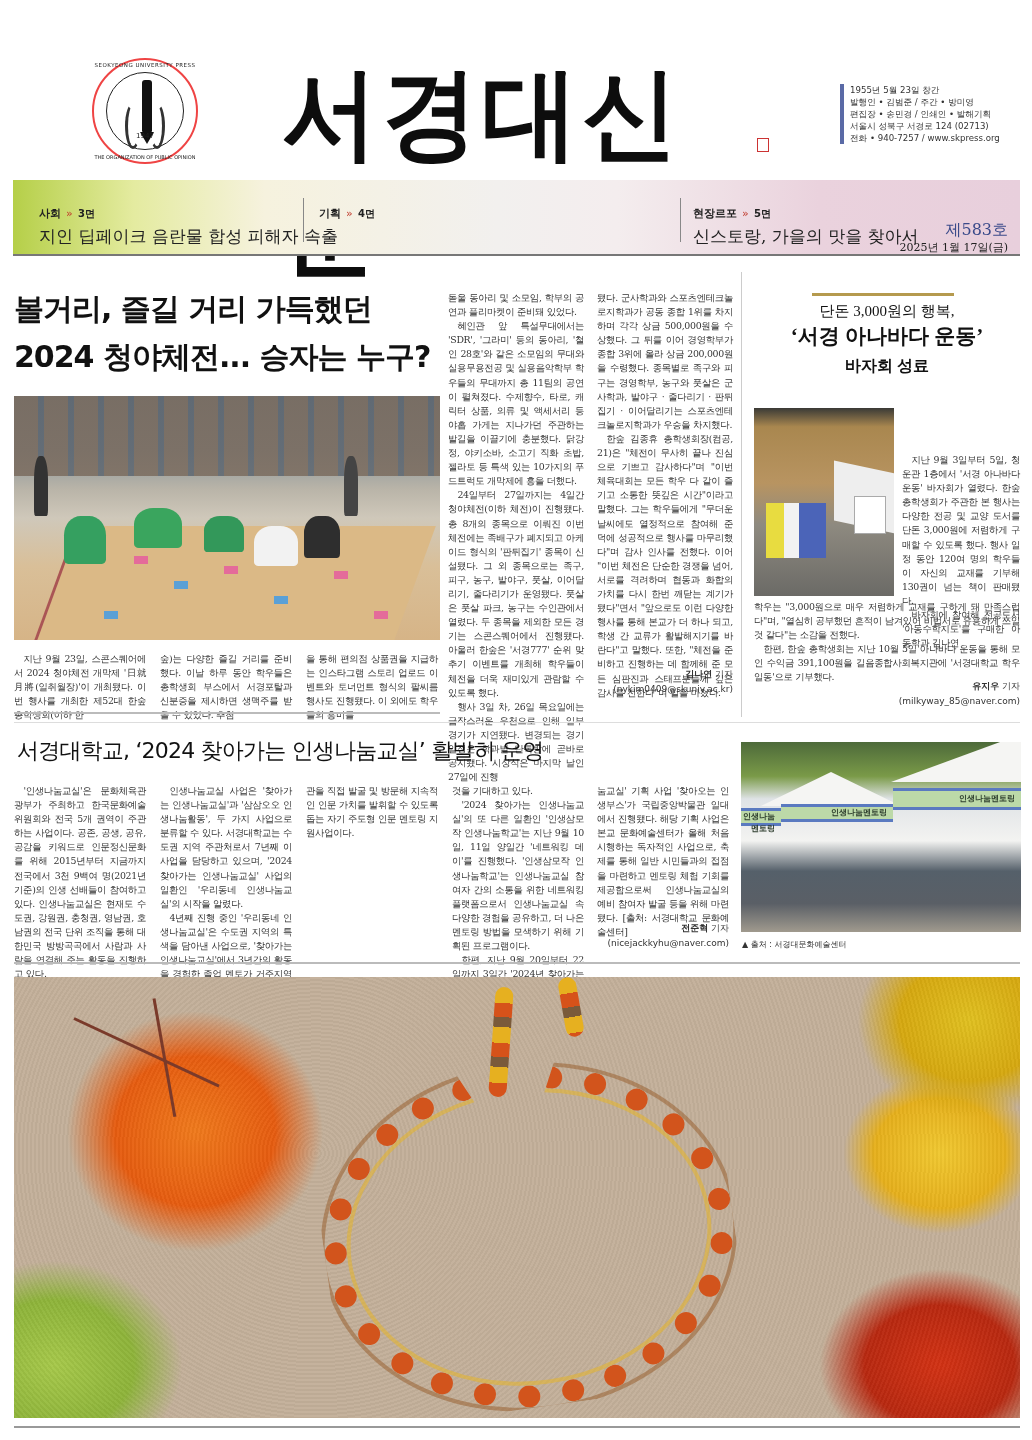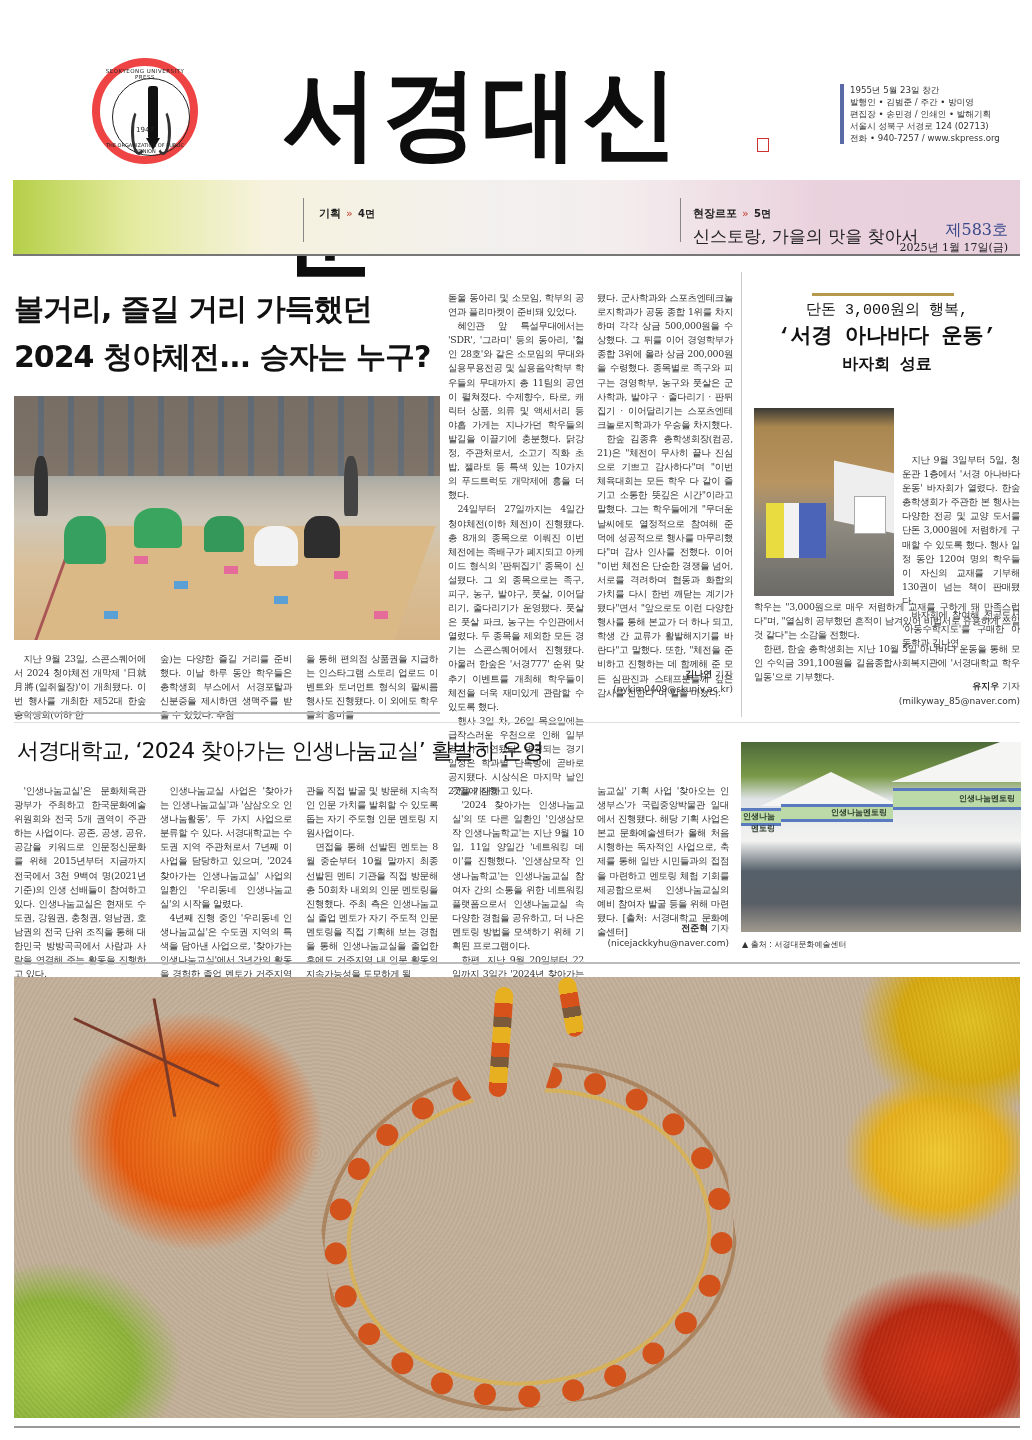--- a/index.html
+++ b/index.html
@@ -1,21 +1,21 @@
 <!DOCTYPE html>
 <html><head>
 <meta charset="utf-8">
 <style>
   * { box-sizing: border-box; margin: 0; padding: 0; }
   html, body { width: 1032px; height: 1440px; background: #ffffff; overflow: hidden; }
   body { font-family: "DejaVu Serif", "Liberation Serif", serif; color: #222; position: relative; }
 
   
   .masthead { position: absolute; left: 0; top: 0; width: 1032px; height: 178px; }
-  .seal { position: absolute; left: 92px; top: 58px; width: 106px; height: 106px; border-radius: 50%; border: 8px solid #ef4444; }
+  .seal { position: absolute; left: 92px; top: 58px; width: 106px; height: 106px; border-radius: 50%; border: 2px solid #ef4444; }
   .seal-inner { position: absolute; left: 12px; top: 12px; width: 78px; height: 78px; border-radius: 50%; border: 1.5px solid #222; }
   .seal-pen { position: absolute; left: 48px; top: 20px; width: 10px; height: 52px; background: #111; border-radius: 3px 3px 1px 1px; }
   .seal-pen:after { content: ""; position: absolute; left: -2px; bottom: -12px; border-left: 7px solid transparent; border-right: 7px solid transparent; border-top: 12px solid #111; }
   .seal-year { position: absolute; left: 0; width: 100%; bottom: 22px; text-align: center; font-size: 7px; font-family: "DejaVu Sans", sans-serif; }
   .seal-top { position: absolute; top: 2px; left: 0; width: 100%; text-align: center; font-size: 5.5px; font-family: "DejaVu Sans", sans-serif; letter-spacing: 0.5px; }
   .seal-bot { position: absolute; bottom: 2px; left: 0; width: 100%; text-align: center; font-size: 5px; font-family: "DejaVu Sans", sans-serif; }
   .laurel { position: absolute; top: 30px; width: 16px; height: 46px; border: 3px solid #333; border-radius: 50%; }
   .laurel.l { left: 18px; border-right-color: transparent; border-top-color: transparent; }
   .laurel.r { right: 18px; border-left-color: transparent; border-top-color: transparent; }
 
@@ -53,21 +53,21 @@
 
   .byline { position: absolute; font-family: "DejaVu Sans", sans-serif; font-size: 9px; text-align: right; color: #333; }
   .byline b { font-weight: bold; }
   .byline .mail { display: block; font-size: 9px; margin-top: 3px; }
 
   .hr-gray { position: absolute; height: 2px; background: #bbb; }
   .vr { position: absolute; width: 1px; background: #ccc; }
 
   
   .a2-rule { position: absolute; left: 812px; top: 293px; width: 142px; height: 3px; background: #b59a4e; }
-  .a2-title { position: absolute; left: 752px; top: 300px; width: 270px; text-align: center; font-family: Liberation Mono, monospace; color: #111; }
+  .a2-title { position: absolute; left: 752px; top: 300px; width: 270px; text-align: center; font-family: Liberation Serif, serif; color: #111; }
   .a2-title .t1 { font-size: 15px; line-height: 22px; }
   .a2-title .t2 { font-size: 21px; line-height: 29px; font-weight: bold; }
   .a2-title .t3 { font-size: 16px; line-height: 29px; font-weight: bold; }
   .photo2 { left: 754px; top: 408px; width: 140px; height: 188px;
     background: linear-gradient(180deg, #3a3a36 0%, #a9874f 10%, #b89461 40%, #8e8a80 62%, #6b6a66 100%); }
   .photo2 .table { position: absolute; left: 80px; top: 60px; width: 70px; height: 60px; background: #eee; transform: skewY(12deg); }
   .photo2 .books { position: absolute; left: 12px; top: 95px; width: 60px; height: 55px; background: linear-gradient(90deg, #e8dc40 0 30%, #f2f2f2 30% 55%, #4b64b8 55% 100%); }
   .photo2 .sign { position: absolute; left: 100px; top: 88px; width: 32px; height: 38px; background: #fff; border: 1px solid #aaa; }
 
   
@@ -113,20 +113,26 @@
   <div class="imprint">
     <div>1955년 5월 23일 창간</div>
     <div>발행인 • 김범준 / 주간 • 방미영</div>
     <div>편집장 • 송민경 / 인쇄인 • 발해기획</div>
     <div>서울시 성북구 서경로 124 (02713)</div>
     <div>전화 • 940-7257 / www.skpress.org</div>
   </div>
 </div>
 
 <div class="teaser">
+  <div class="teaser-item" style="left:26px;">
+    <span class="sec">사회</span>
+    <span class="arrow">»</span>
+    <span class="pg">3면</span>
+    <span class="hl">지인 딥페이크 음란물 합성 피해자 속출</span>
+  </div>
   <div class="teaser-div" style="left:290px;"></div>
   <div class="teaser-item" style="left:306px;">
     <span class="sec">기획</span>
     <span class="arrow">»</span>
     <span class="pg">4면</span>
   </div>
   <div class="teaser-div" style="left:667px;"></div>
   <div class="teaser-item" style="left:680px;">
     <span class="sec">현장르포</span>
     <span class="arrow">»</span>
@@ -167,21 +173,21 @@
 <div class="col" style="left:160px;top:652px;width:132px;">
   <p class="ni">숲)는 다양한 즐길 거리를 준비했다. 이날 하루 동안 학우들은 총학생회 부스에서 서경포탈과 신분증을 제시하면 생맥주를 받을 수 있었다. 추첨</p>
 </div>
 <div class="col" style="left:306px;top:652px;width:132px;">
   <p class="ni">을 통해 편의점 상품권을 지급하는 인스타그램 스토리 업로드 이벤트와 토너먼트 형식의 팔씨름 행사도 진행됐다. 이 외에도 학우들의 흥미를</p>
 </div>
 <div class="hr-gray" style="left:14px;top:712px;width:426px;"></div>
 
 <div class="col" style="left:448px;top:291px;width:136px;">
   <p class="ni">돋울 동아리 및 소모임, 학부의 공연과 플리마켓이 준비돼 있었다.</p>
-  <p>혜인관 앞 특설무대에서는 'SDR', '그라미' 등의 동아리, '철인 28호'와 같은 소모임의 무대와 실용무용전공 및 실용음악학부 학우들의 무대까지 총 11팀의 공연이 펼쳐졌다. 수제향수, 타로, 캐릭터 상품, 의류 및 액세서리 등 야홉 가게는 지나가던 학우들의 발길을 이끌기에 충분했다. 닭강정, 주관처로서, 소고기 직화 초밥, 젤라토 등 특색 있는 10가지의 푸드트럭도 개막제에 흥을 더했다.</p>
+  <p>혜인관 앞 특설무대에서는 'SDR', '그라미' 등의 동아리, '철인 28호'와 같은 소모임의 무대와 실용무용전공 및 실용음악학부 학우들의 무대까지 총 11팀의 공연이 펼쳐졌다. 수제향수, 타로, 캐릭터 상품, 의류 및 액세서리 등 야홉 가게는 지나가던 주관하는 발길을 이끌기에 충분했다. 닭강정, 야키소바, 소고기 직화 초밥, 젤라토 등 특색 있는 10가지의 푸드트럭도 개막제에 흥을 더했다.</p>
   <p>24일부터 27일까지는 4일간 청야체전(이하 체전)이 진행됐다. 총 8개의 종목으로 이뤄진 이번 체전에는 족배구가 폐지되고 아케이드 형식의 '판뒤집기' 종목이 신설됐다. 그 외 종목으로는 족구, 피구, 농구, 발야구, 풋살, 이어달리기, 줄다리기가 운영됐다. 풋살은 풋살 파크, 농구는 수인관에서 열렸다. 두 종목을 제외한 모든 경기는 스콘스퀘어에서 진행됐다. 아울러 한숲은 '서경777' 순위 맞추기 이벤트를 개최해 학우들이 체전을 더욱 재미있게 관람할 수 있도록 했다.</p>
   <p>행사 3일 차, 26일 목요일에는 급작스러운 우천으로 인해 일부 경기가 지연됐다. 변경되는 경기 일정은 학과별 단톡방에 곧바로 공지됐다. 시상식은 마지막 날인 27일에 진행</p>
 </div>
 <div class="col" style="left:597px;top:291px;width:136px;">
   <p class="ni">됐다. 군사학과와 스포츠엔테크놀로지학과가 공동 종합 1위를 차지하며 각각 상금 500,000원을 수상했다. 그 뒤를 이어 경영학부가 종합 3위에 올라 상금 200,000원을 수령했다. 종목별로 족구와 피구는 경영학부, 농구와 풋살은 군사학과, 발야구 · 줄다리기 · 판뒤집기 · 이어달리기는 스포츠엔테크놀로지학과가 우승을 차지했다.</p>
   <p>한숲 김종휴 총학생회장(컴공, 21)은 "체전이 무사히 끝나 진심으로 기쁘고 감사하다"며 "이번 체육대회는 모든 학우 다 같이 즐기고 소통한 뜻깊은 시간"이라고 말했다. 그는 학우들에게 "무더운 날씨에도 열정적으로 참여해 준 덕에 성공적으로 행사를 마무리했다"며 감사 인사를 전했다. 이어 "이번 체전은 단순한 경쟁을 넘어, 서로를 격려하며 협동과 화합의 가치를 다시 한번 깨닫는 계기가 됐다"면서 "앞으로도 이런 다양한 행사를 통해 본교가 더 하나 되고, 학생 간 교류가 활발해지기를 바란다"고 말했다. 또한, "체전을 준비하고 진행하는 데 함께해 준 모든 심판진과 스태프분들께 깊은 감사를 전한다"며 말을 마쳤다.</p>
 </div>
 <div class="byline" style="left:597px;top:668px;width:136px;">
   <b>김나연</b>
   <span>기자</span>
@@ -221,21 +227,20 @@
 
 <div class="col" style="left:14px;top:784px;width:132px;">
   <p>'인생나눔교실'은 문화체육관광부가 주최하고 한국문화예술위원회와 전국 5개 권역이 주관하는 사업이다. 공존, 공생, 공유, 공감을 키워드로 인문정신문화를 위해 2015년부터 지금까지 전국에서 3천 9백여 명(2021년 기준)의 인생 선배들이 참여하고 있다. 인생나눔교실은 현재도 수도권, 강원권, 충청권, 영남권, 호남권의 전국 단위 조직을 통해 대한민국 방방곡곡에서 사람과 사람을 연결해 주는 활동을 진행하고 있다.</p>
 </div>
 <div class="col" style="left:160px;top:784px;width:132px;">
   <p>인생나눔교실 사업은 '찾아가는 인생나눔교실'과 '삼삼오오 인생나눔활동', 두 가지 사업으로 분류할 수 있다. 서경대학교는 수도권 지역 주관처로서 7년째 이 사업을 담당하고 있으며, '2024 찾아가는 인생나눔교실' 사업의 일환인 '우리동네 인생나눔교실'의 시작을 알렸다.</p>
   <p>4년째 진행 중인 '우리동네 인생나눔교실'은 수도권 지역의 특색을 담아낸 사업으로, '찾아가는 인생나눔교실'에서 3년간의 활동을 경험한 졸업 멘토가 거주지역 내 멘티 기</p>
 </div>
 <div class="col" style="left:306px;top:784px;width:132px;">
   <p class="ni">관을 직접 발굴 및 방문해 지속적인 인문 가치를 발휘할 수 있도록 돕는 자기 주도형 인문 멘토링 지원사업이다.</p>
-  <p>면접을 통해 선발된 멘토는 8월 중순부터 10월 말까지 최종 선발된 멘티 기관을 직접 방문해 총 50회차 내외의 인문 멘토링을 진행했다. 주최 측은 인생나눔교실 졸업 멘토가 자기 주도적 인문 멘토링을 직접 기획해 보는 경험을 통해 인생나눔교실을 졸업한 후에도 거주지역 내 인문 활동의 지속가능성을 도모하게 될</p>
 </div>
 <div class="col" style="left:452px;top:784px;width:132px;">
   <p class="ni">것을 기대하고 있다.</p>
   <p>'2024 찾아가는 인생나눔교실'의 또 다른 일환인 '인생삼모작 인생나눔학교'는 지난 9월 10일, 11일 양일간 '네트워킹 데이'를 진행했다. '인생삼모작 인생나눔학교'는 인생나눔교실 참여자 간의 소통을 위한 네트워킹 플랫폼으로서 인생나눔교실 속 다양한 경험을 공유하고, 더 나은 멘토링 방법을 모색하기 위해 기획된 프로그램이다.</p>
   <p>한편, 지난 9월 20일부터 22일까지 3일간 '2024년 찾아가는 인생나</p>
 </div>
 <div class="col" style="left:597px;top:784px;width:132px;">
   <p class="ni">눔교실' 기획 사업 '찾아오는 인생부스'가 국립중앙박물관 일대에서 진행됐다. 해당 기획 사업은 본교 문화예술센터가 올해 처음 시행하는 독자적인 사업으로, 축제를 통해 일반 시민들과의 접점을 마련하고 멘토링 체험 기회를 제공함으로써 인생나눔교실의 예비 참여자 발굴 등을 위해 마련됐다. [출처: 서경대학교 문화예술센터]</p>
 </div>
 <div class="byline" style="left:597px;top:922px;width:132px;">

